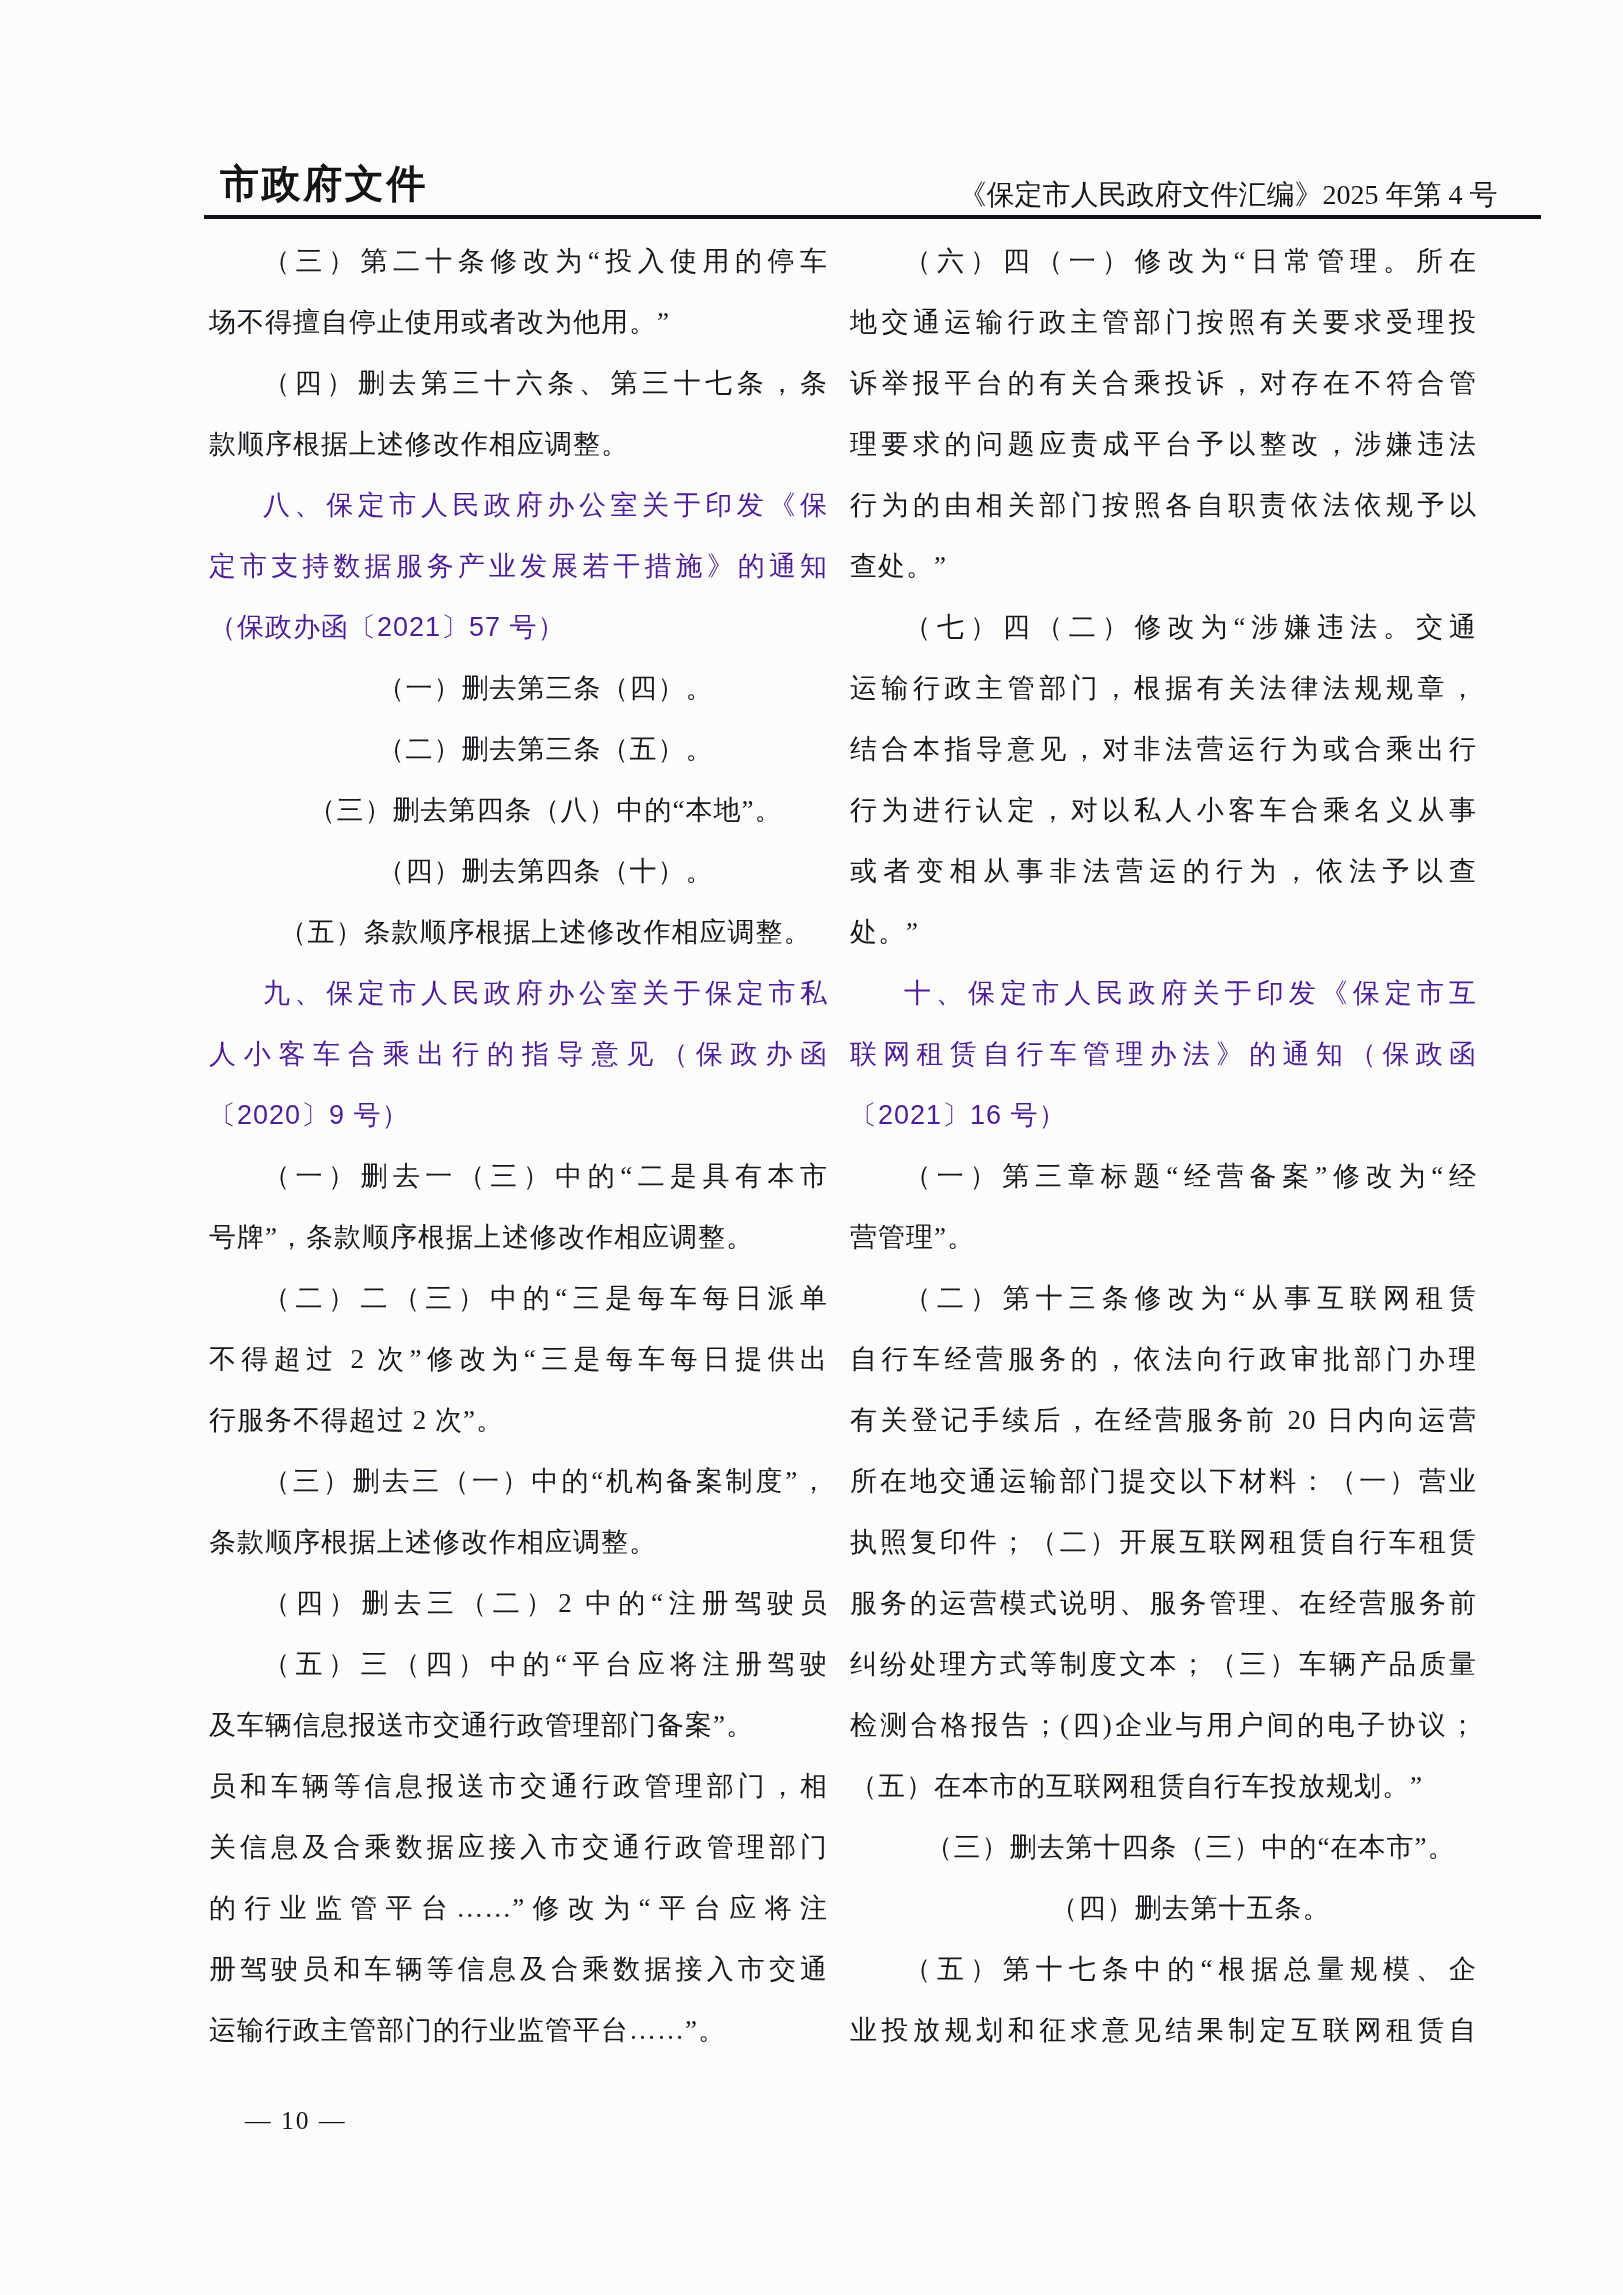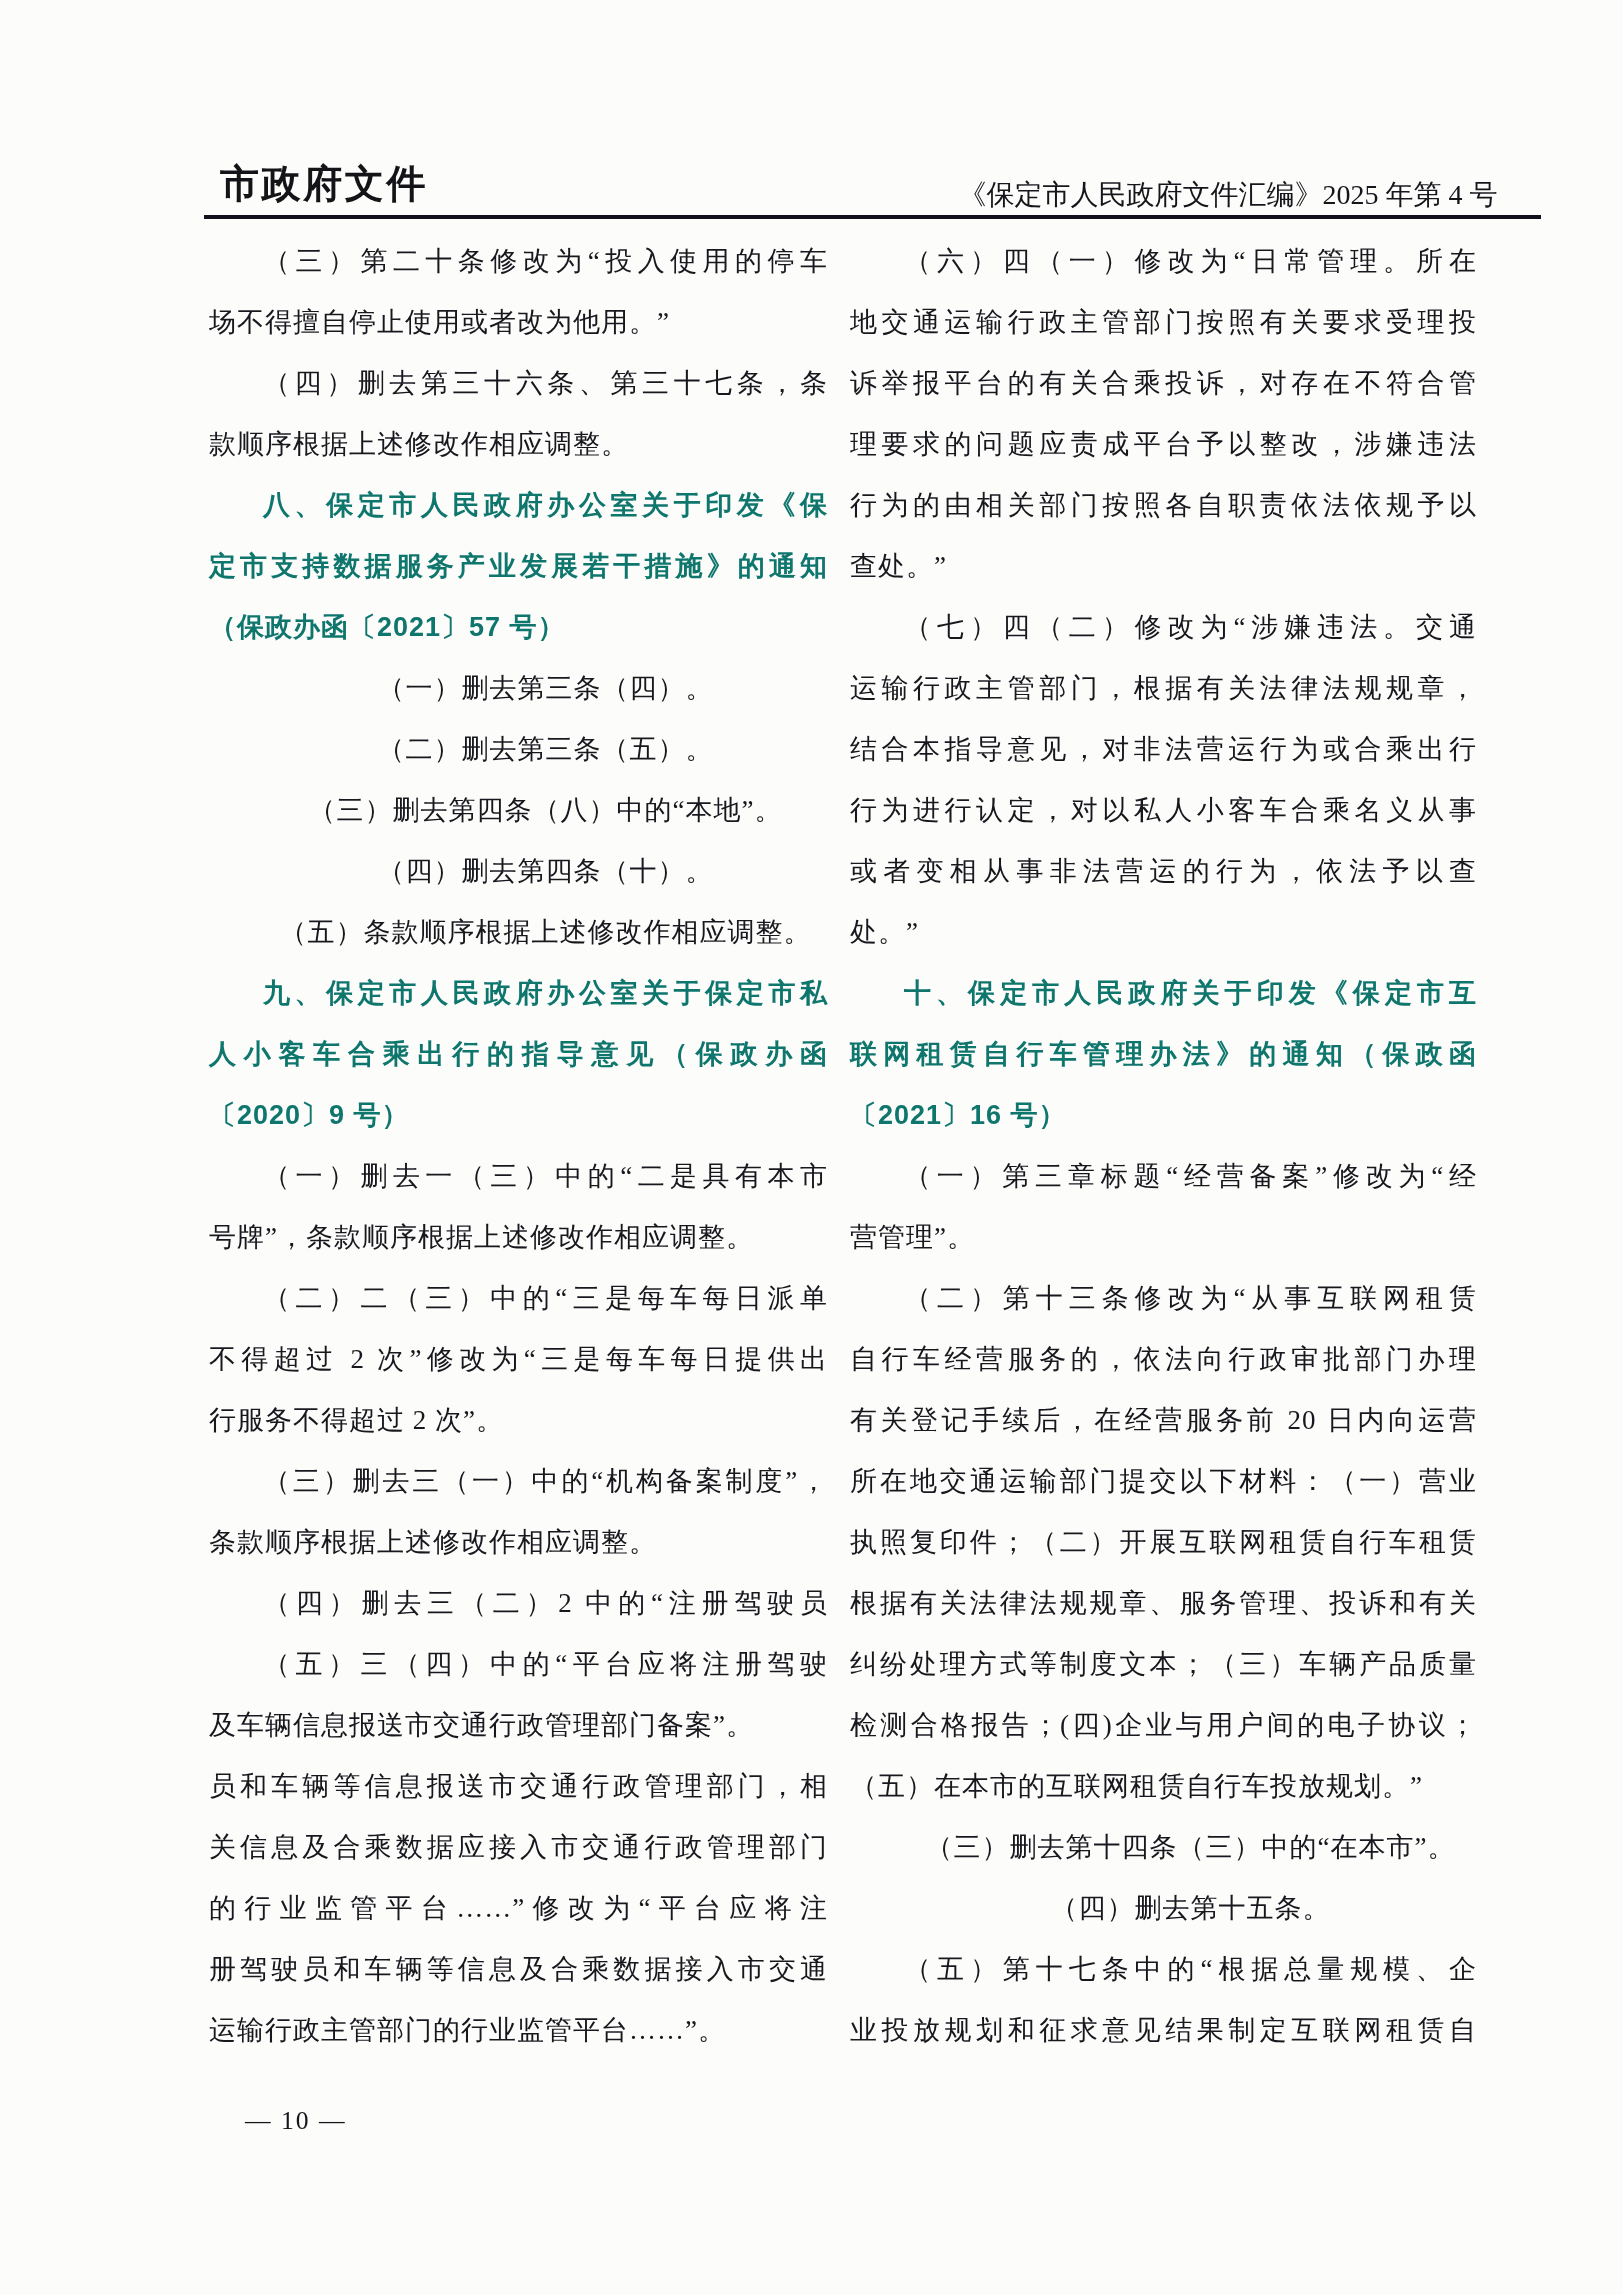--- a/index.html
+++ b/index.html
@@ -53,22 +53,22 @@
     text-align:justify;
     text-align-last:justify;
     text-justify:inter-character;
   }
   .line.indent{
     padding-left:54px;
     text-align:center;
   }
   .line.bold{
     font-family:"Liberation Sans","DejaVu Sans",sans-serif;
-    font-weight:700;
-    color:#0f766e;
+    font-weight:400;
+    color:#4c1d95;
   }
   .footer{
     position:absolute;left:245px;top:2108px;
     font-size:25.6px;line-height:1;
     letter-spacing:2px;
     color:#15151c;
     white-space:pre;
   }
 </style>
 </head>
@@ -131,21 +131,21 @@
       <div class="line fill indent bold">十、保定市人民政府关于印发《保定市互</div>
       <div class="line fill bold">联网租赁自行车管理办法》的通知（保政函</div>
       <div class="line bold">〔2021〕16 号）</div>
       <div class="line fill indent">（一）第三章标题“经营备案”修改为“经</div>
       <div class="line">营管理”。</div>
       <div class="line fill indent">（二）第十三条修改为“从事互联网租赁</div>
       <div class="line fill">自行车经营服务的，依法向行政审批部门办理</div>
       <div class="line fill">有关登记手续后，在经营服务前 20 日内向运营</div>
       <div class="line fill">所在地交通运输部门提交以下材料：（一）营业</div>
       <div class="line fill">执照复印件；（二）开展互联网租赁自行车租赁</div>
-      <div class="line fill">根据有关法律法规规章、服务管理、投诉和有关</div>
+      <div class="line fill">服务的运营模式说明、服务管理、在经营服务前</div>
       <div class="line fill">纠纷处理方式等制度文本；（三）车辆产品质量</div>
       <div class="line fill">检测合格报告；(四)企业与用户间的电子协议；</div>
       <div class="line">（五）在本市的互联网租赁自行车投放规划。”</div>
       <div class="line indent">（三）删去第十四条（三）中的“在本市”。</div>
       <div class="line indent">（四）删去第十五条。</div>
       <div class="line fill indent">（五）第十七条中的“根据总量规模、企</div>
       <div class="line fill">业投放规划和征求意见结果制定互联网租赁自</div>
     </div>
 
   <div class="footer">— 10 —</div>

